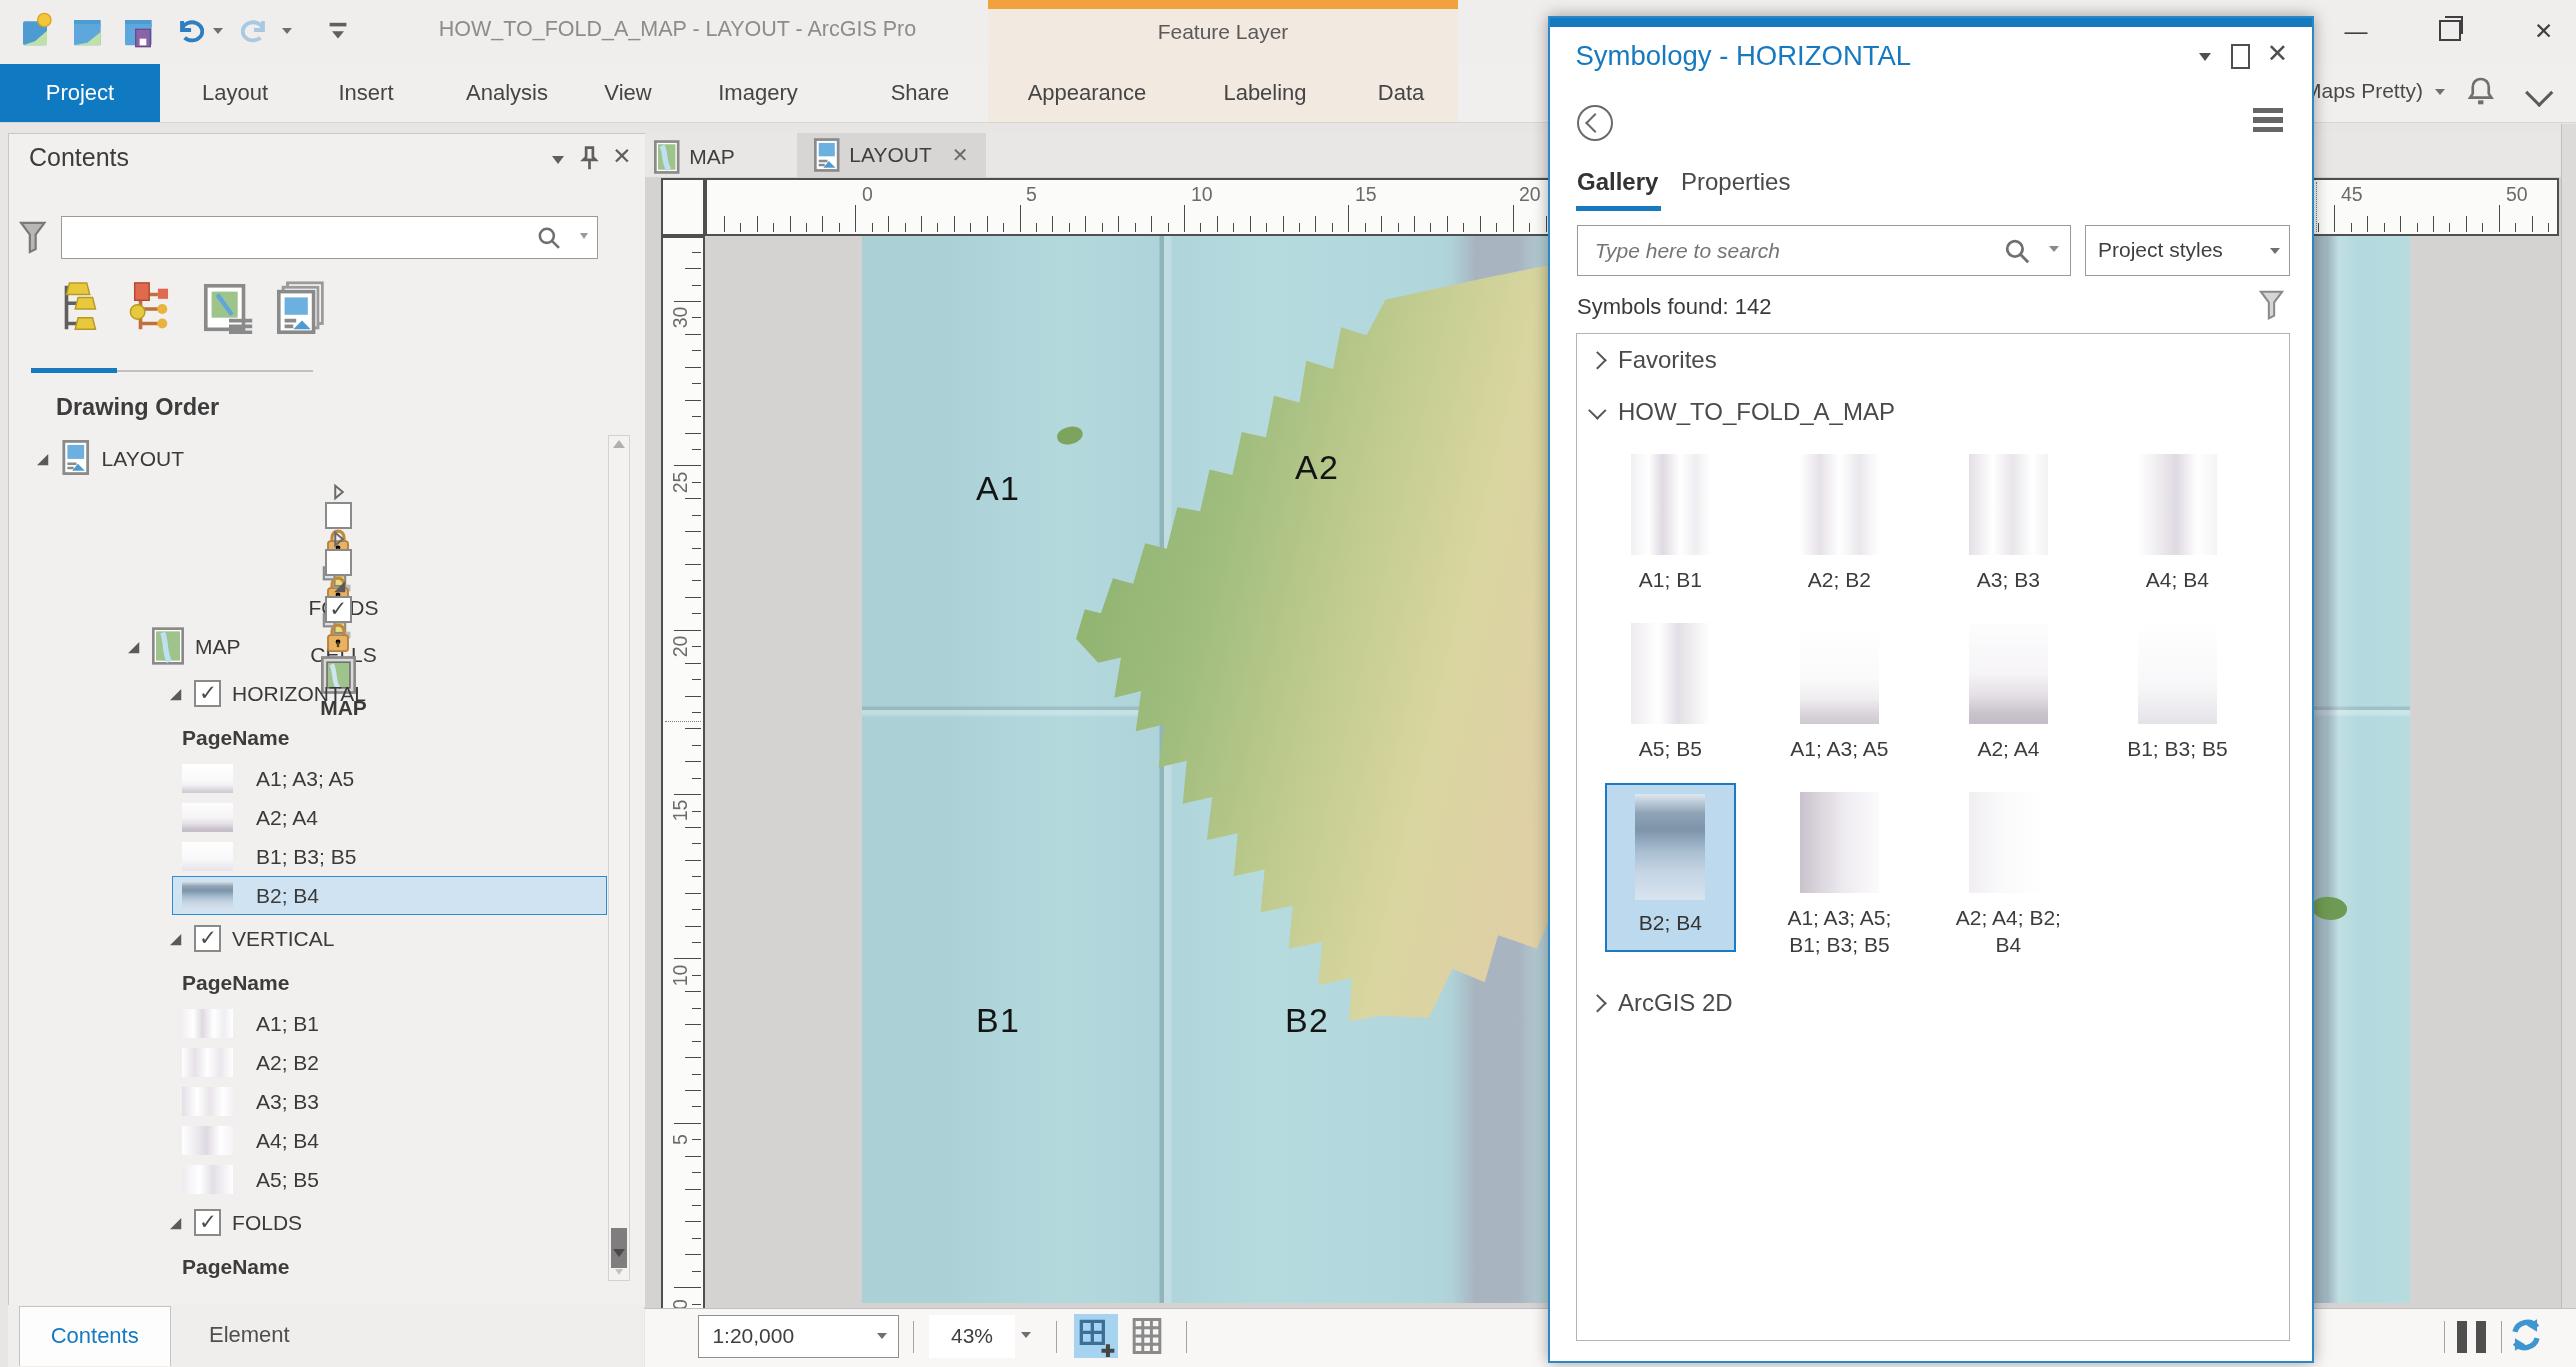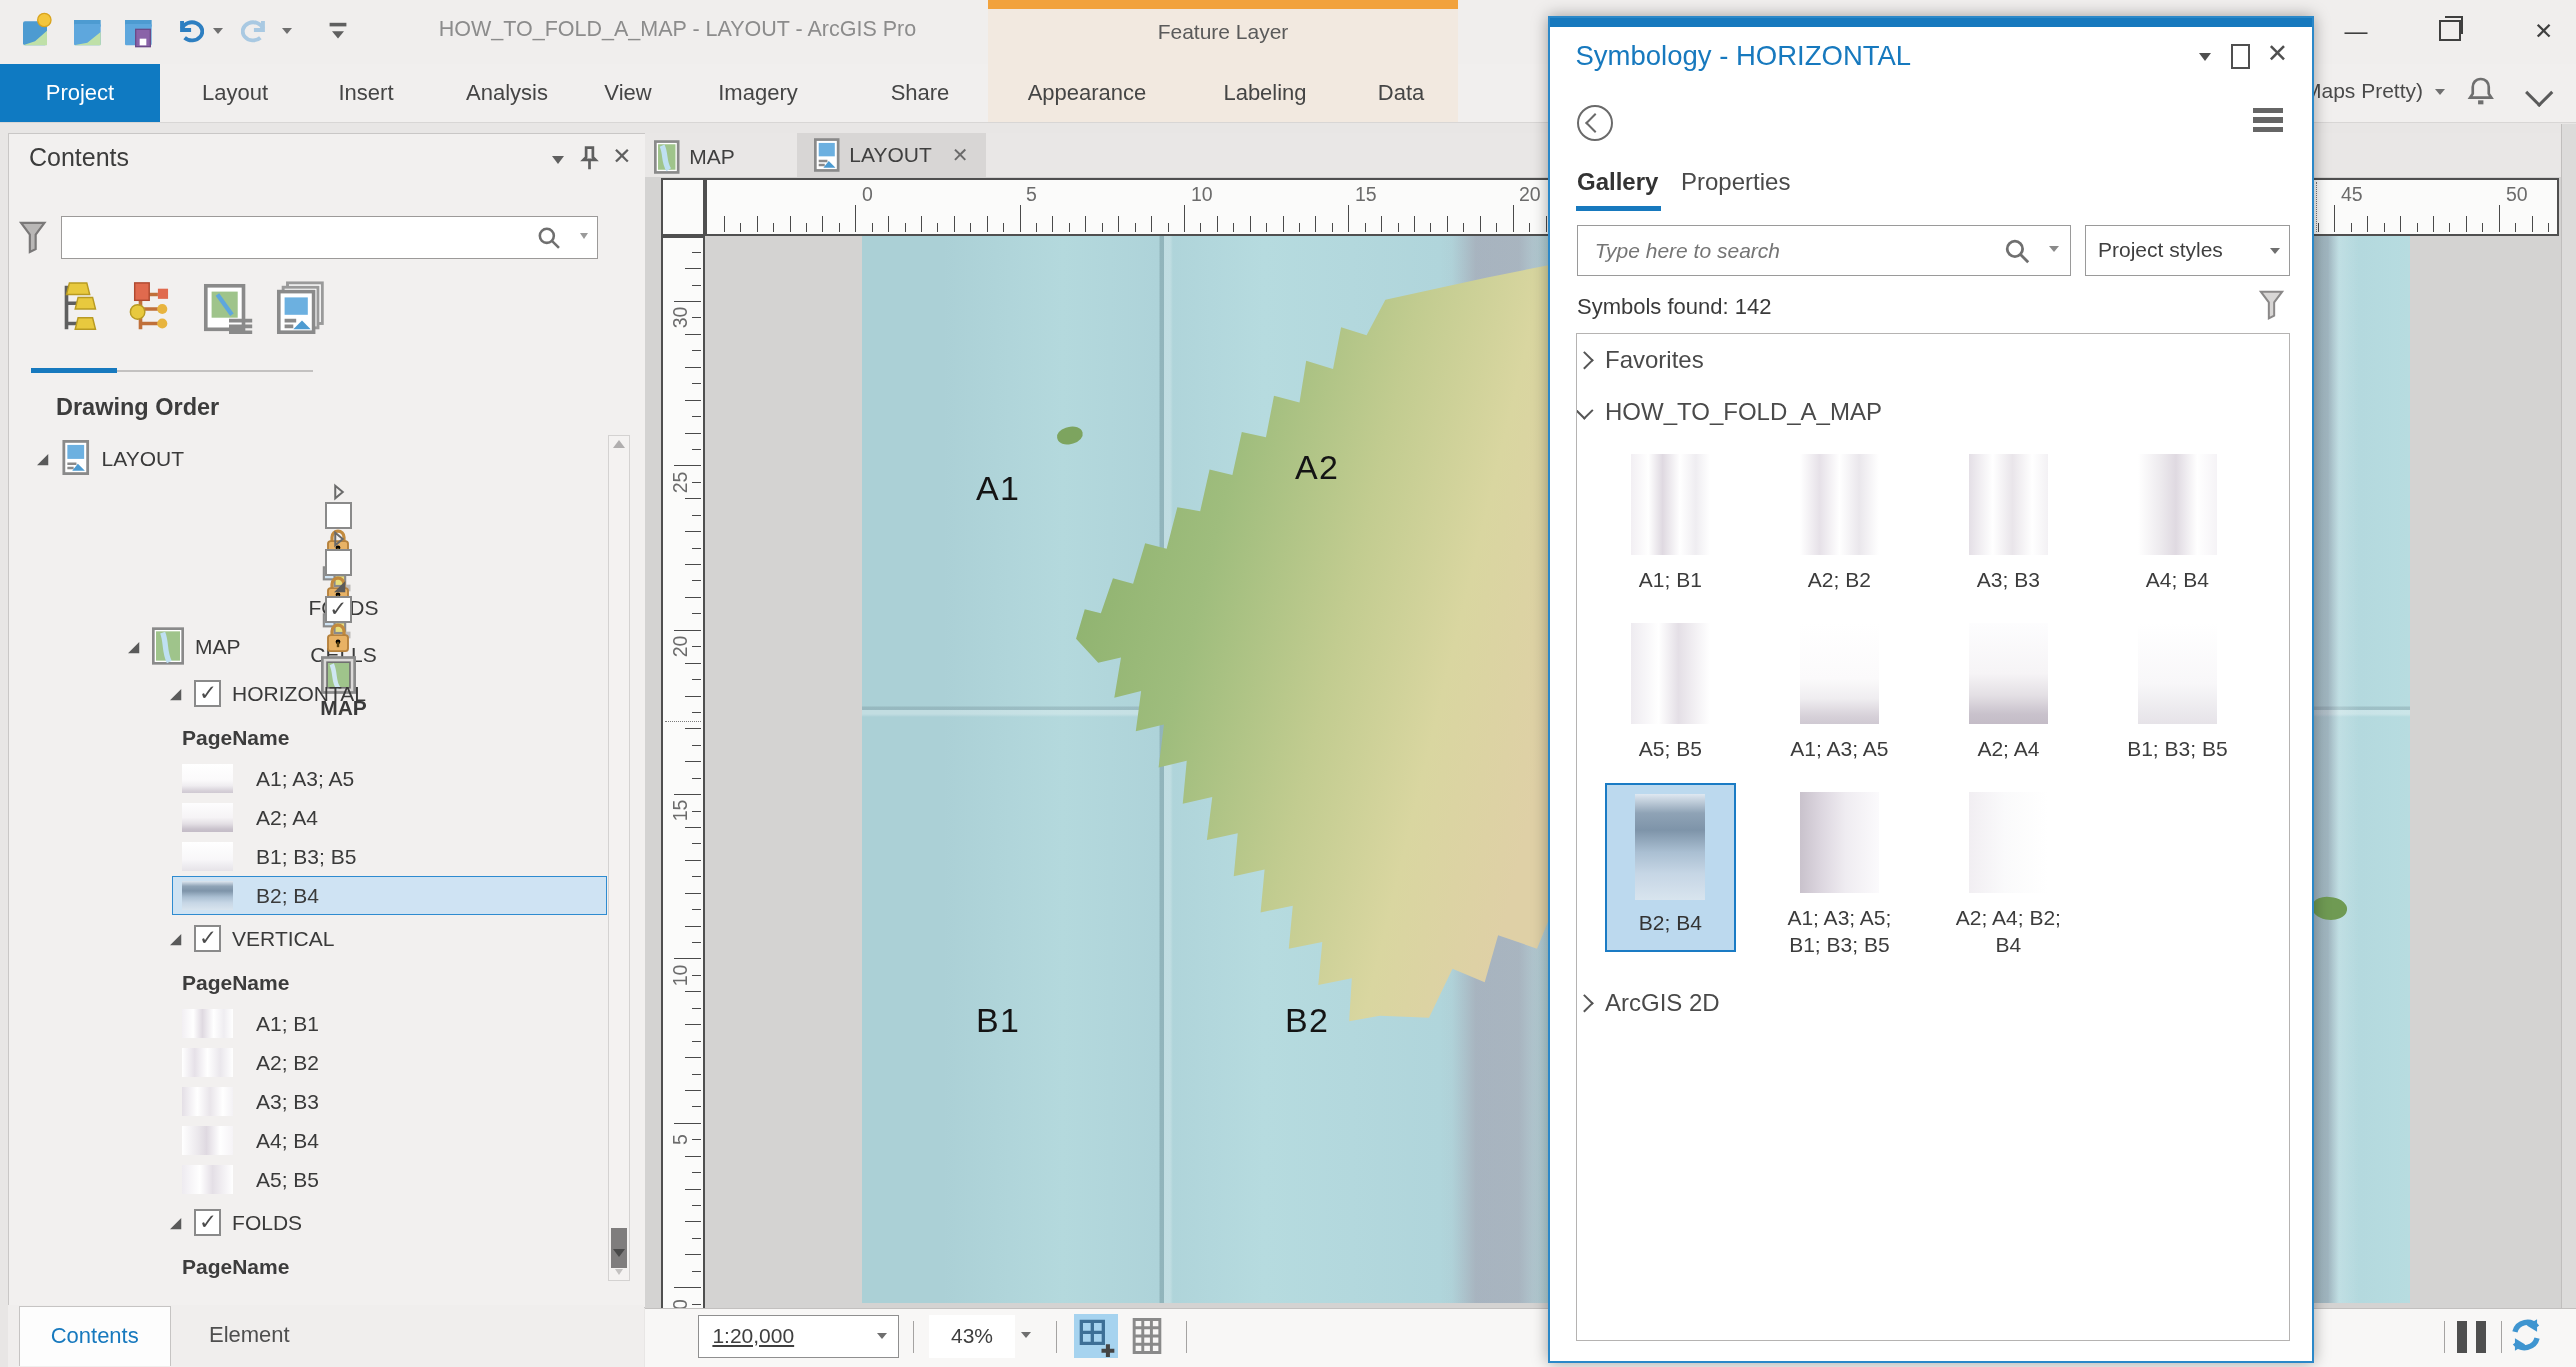--- a/index.html
+++ b/index.html
@@ -87,21 +87,21 @@
     linear-gradient(90deg, rgba(0,0,0,0) 0 297px, rgba(70,100,110,.28) 298px 302px, rgba(255,255,255,.22) 302px 308px, rgba(0,0,0,0) 311px),
     linear-gradient(90deg, rgba(0,0,0,0) 0 578px, rgba(154,132,152,.05) 590px, rgba(154,132,152,.42) 614px 657px, rgba(170,150,168,.25) 675px, rgba(0,0,0,0) 696px),
     linear-gradient(90deg, rgba(0,0,0,0) 0 1441px, rgba(120,105,125,.30) 1448px 1466px, rgba(255,255,255,.18) 1477px, rgba(0,0,0,0) 1497px),
     linear-gradient(180deg, rgba(0,0,0,0) 0 470px, rgba(90,115,125,.25) 471px 474px, rgba(255,255,255,.28) 474px 478px, rgba(0,0,0,0) 481px),
     linear-gradient(90deg,#abd0d6 0 81px,#b4d9dd 201px,#aed3d9 295px,#b6dbdf 402px,#b0d5db 577px,#b4d9dd 691px,#b1d6dc 1449px,#b7dce0 1548px);}
   .maplabel{position:absolute;font-size:34px;color:#141414;letter-spacing:1.3px;}
   #isle1{position:absolute;left:195px;top:191px;width:25.5px;height:17.4px;background:#7da45f;border-radius:46% 54% 50% 50%;transform:rotate(-15deg);}
   #isle2{position:absolute;left:1450px;top:661px;width:35px;height:23px;background:#6f9a53;border-radius:50% 44% 55% 45%;transform:rotate(10deg);}
   
   #lstatus{left:645px;top:1308px;width:1931px;height:59px;background:#f8f7f6;border-top:1.3px solid #c2c0bf;box-sizing:border-box;}
-  #scalebox{position:absolute;left:53px;top:6px;width:201px;height:43px;background:#fff;border:1.3px solid #8f8f8f;box-sizing:border-box;font-size:21px;color:#3f3f3f;line-height:40px;padding-left:13.4px;text-decoration:underline;}
+  #scalebox{position:absolute;left:53px;top:6px;width:201px;height:43px;background:#fff;border:1.3px solid #8f8f8f;box-sizing:border-box;font-size:21px;color:#3f3f3f;line-height:40px;padding-left:13.4px;}
   #scalebox .dds{position:absolute;right:10.7px;top:17.4px;width:0;height:0;border-left:5.4px solid transparent;border-right:5.4px solid transparent;border-top:6.7px solid #6f6f6f;}
   .sdiv{position:absolute;top:12px;width:1.3px;height:32px;background:#a5a3a2;}
   #zoombox{position:absolute;left:284px;top:6px;width:86px;height:43px;background:#fff;font-size:21px;color:#3f3f3f;line-height:42px;text-align:center;}
   #zoomdd{position:absolute;left:376px;top:23px;width:0;height:0;border-left:5.4px solid transparent;border-right:5.4px solid transparent;border-top:6.7px solid #6f6f6f;}
   #btn-gridplus{position:absolute;left:429px;top:5.4px;width:44px;height:44px;background:#a6d3ef;}
   #btn-grid{position:absolute;left:480px;top:5.4px;width:44px;height:44px;}
   #sb-pause{position:absolute;right:90px;top:12px;width:29.5px;height:32px;}
   #sb-pause i{position:absolute;top:0;width:10px;height:32px;background:#4f4f4f;}
   #sb-refresh{position:absolute;right:31px;top:6.7px;}
   
@@ -122,21 +122,21 @@
   #gal-underline{position:absolute;left:25.5px;top:188px;width:85px;height:4.7px;background:#1779be;}
   #sym-search{position:absolute;left:27px;top:207px;width:494px;height:51px;background:#fff;border:1.3px solid #9a9a9a;box-sizing:border-box;}
   #sym-search input{position:absolute;left:14.8px;top:6.7px;width:376px;height:35px;border:none;outline:none;font-size:21px;font-style:italic;color:#666;font-family:"Liberation Sans",sans-serif;}
   #sym-search .mag{position:absolute;right:39px;top:10.7px;}
   #sym-search .dds{position:absolute;right:10.7px;top:20px;width:0;height:0;border-left:5.4px solid transparent;border-right:5.4px solid transparent;border-top:6.7px solid #8a8a8a;}
   #sym-styles{position:absolute;left:535px;top:207px;width:205px;height:51px;background:#fff;border:1.3px solid #9a9a9a;box-sizing:border-box;font-size:21px;color:#3f3f3f;line-height:48px;padding-left:12px;}
   #sym-styles .dds{position:absolute;right:9.4px;top:21.5px;width:0;height:0;border-left:5.4px solid transparent;border-right:5.4px solid transparent;border-top:6.7px solid #6f6f6f;}
   #sym-found{position:absolute;left:27px;top:276px;font-size:22px;color:#3a3a3a;}
   #sym-funnel{position:absolute;right:27px;top:271px;}
   #listbox{position:absolute;left:25.5px;top:315px;width:714px;height:1008px;background:#fff;border:1.3px solid #b5b3b2;box-sizing:border-box;overflow:hidden;}
-  .secrow{position:relative;height:52px;display:flex;align-items:center;padding-left:1px;gap:14.8px;}
+  .secrow{position:relative;height:52px;display:flex;align-items:center;padding-left:14px;gap:14.8px;}
   .secrow .lab{font-size:24px;color:#4a4a4a;}
   .chev{width:10.7px;height:10.7px;border-right:2.7px solid #555;border-bottom:2.7px solid #555;transform:rotate(-45deg);flex:none;}
   .chev.open{transform:rotate(45deg);margin-top:-4px;}
   #gallery{display:flex;flex-wrap:wrap;width:691px;margin-left:9.4px;}
   .tile{width:169px;display:flex;flex-direction:column;align-items:center;}
   .tile .gsw{width:79px;height:101px;margin-top:16px;}
   .tile .glab{margin-top:10.7px;font-size:21px;color:#3c3c3c;text-align:center;white-space:pre-line;line-height:27px;}
   .tile.t1{height:169px;}
   .tile.t3{height:201px;}
   .selbox{width:131px;height:169px;margin-top:6.7px;background:#bcd9ee;border:2px solid #1a7bc4;box-sizing:border-box;display:flex;flex-direction:column;align-items:center;}

